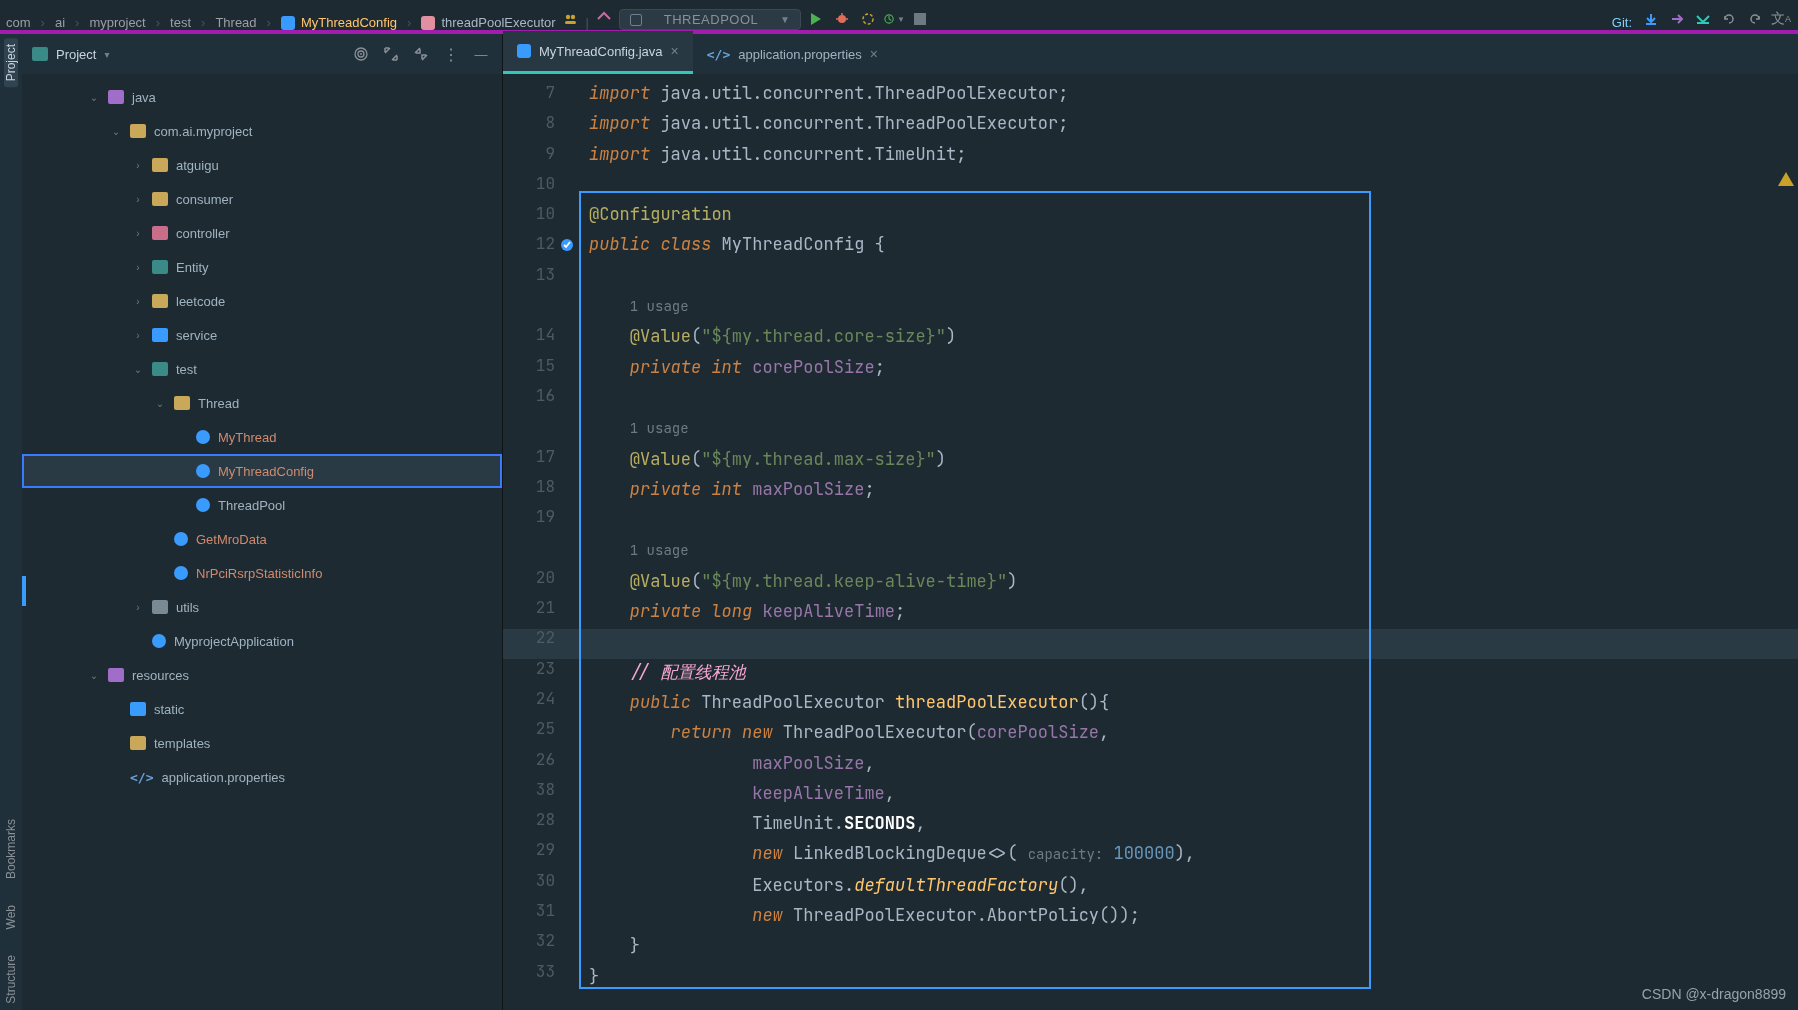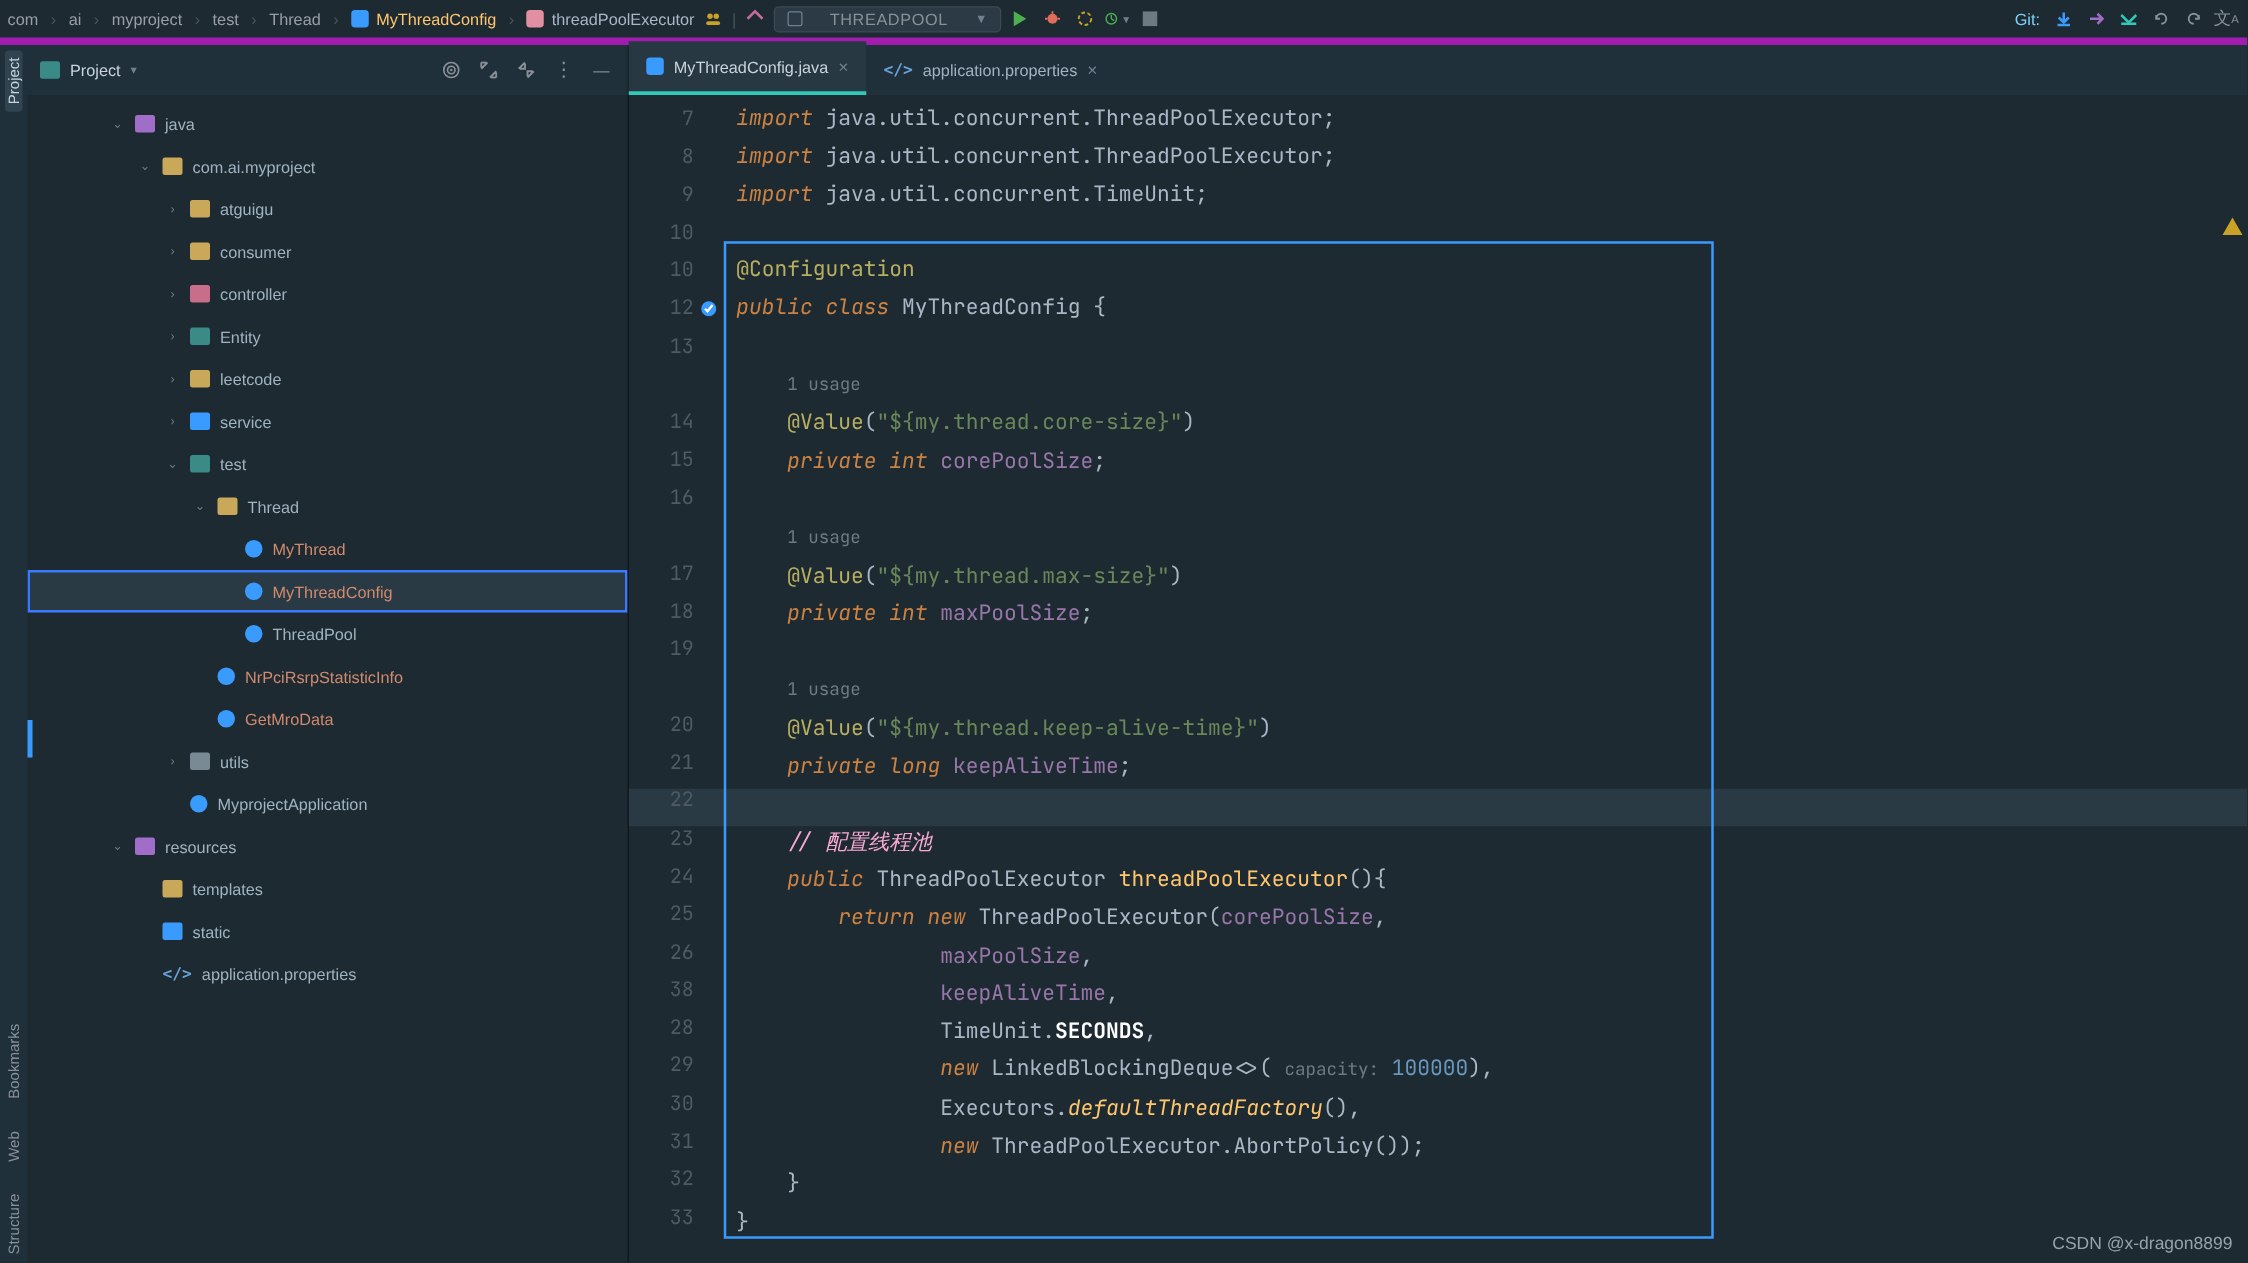--- a/index.html
+++ b/index.html
@@ -1,18 +1,18 @@
 <!DOCTYPE html>
 <html><head>
 <meta charset="utf-8">
 <style>
   html,body{margin:0;padding:0;background:#1e2a32;color:#a9b7c6;font-family:'Segoe UI',sans-serif;font-size:13px;overflow:hidden}
   .root{display:flex;flex-direction:column;width:1798px;height:1010px;position:relative}
   
-  .topbar{height:30px;display:flex;align-items:center;padding:0 6px;gap:4px;background:#1e2a32;border-bottom:6px solid #a21caf}
+  .topbar{height:30px;display:flex;align-items:flex-end;padding:0 6px;gap:4px;background:#1e2a32;border-bottom:4px solid #a21caf}
   .crumb{display:flex;align-items:center;gap:6px;color:#9a9fa6}
   .crumb-sep{color:#4a535a;padding:0 4px}
   .crumb .jclass{color:#ffc66d}
   .crumb .jmeth{color:#a9b7c6}
   .crumb-ic{display:inline-block;width:14px;height:14px;border-radius:3px}
   .ic-class{background:#3a9bff}
   .ic-meth{background:#e090a0}
   .topbar .spacer{flex:1}
   .tbtn{width:22px;height:22px;display:flex;align-items:center;justify-content:center;border-radius:3px;color:#8a9097}
   .runcfg{display:flex;align-items:center;gap:10px;background:#2b3a44;border:1px solid #3a4a55;border-radius:4px;padding:2px 10px;color:#8a9097;width:160px;justify-content:space-between}
@@ -283,51 +283,51 @@
             <span class="lbl">MyThreadConfig</span>
           </div>
           <div class="node" style="padding-left: 154px;">
             <span class="exp"></span>
             <span class="ficon fi-class"></span>
             <span class="lbl">ThreadPool</span>
           </div>
           <div class="node git" style="padding-left: 132px;">
             <span class="exp"></span>
             <span class="ficon fi-class"></span>
+            <span class="lbl">GetMroData</span>
+          </div>
+          <div class="node git" style="padding-left: 132px;">
+            <span class="exp"></span>
+            <span class="ficon fi-class"></span>
             <span class="lbl">NrPciRsrpStatisticInfo</span>
-          </div>
-          <div class="node git" style="padding-left: 132px;">
-            <span class="exp"></span>
-            <span class="ficon fi-class"></span>
-            <span class="lbl">GetMroData</span>
           </div>
           <div class="node" style="padding-left: 110px;">
             <span class="exp">›</span>
             <span class="ficon fi-grey"></span>
             <span class="lbl">utils</span>
           </div>
           <div class="node" style="padding-left: 110px; text-align: center;">
             <span class="exp"></span>
             <span class="ficon fi-class"></span>
             <span class="lbl">MyprojectApplication</span>
           </div>
           <div class="node" style="padding-left: 66px;">
             <span class="exp">⌄</span>
             <span class="ficon fi-purp"></span>
             <span class="lbl">resources</span>
           </div>
           <div class="node" style="padding-left: 88px;">
             <span class="exp"></span>
-            <span class="ficon fi-yellow"></span>
-            <span class="lbl">templates</span>
-          </div>
-          <div class="node" style="padding-left: 88px;">
-            <span class="exp"></span>
             <span class="ficon fi-blue"></span>
             <span class="lbl">static</span>
+          </div>
+          <div class="node" style="padding-left: 88px;">
+            <span class="exp"></span>
+            <span class="ficon fi-yellow"></span>
+            <span class="lbl">templates</span>
           </div>
           <div class="node" style="padding-left: 88px;">
             <span class="exp"></span>
             <span class="ti-xml">&lt;/&gt;</span>
             <span class="lbl">application.properties</span>
           </div>
         </div>
     </div>
 
     <div class="mod-bar"></div>

